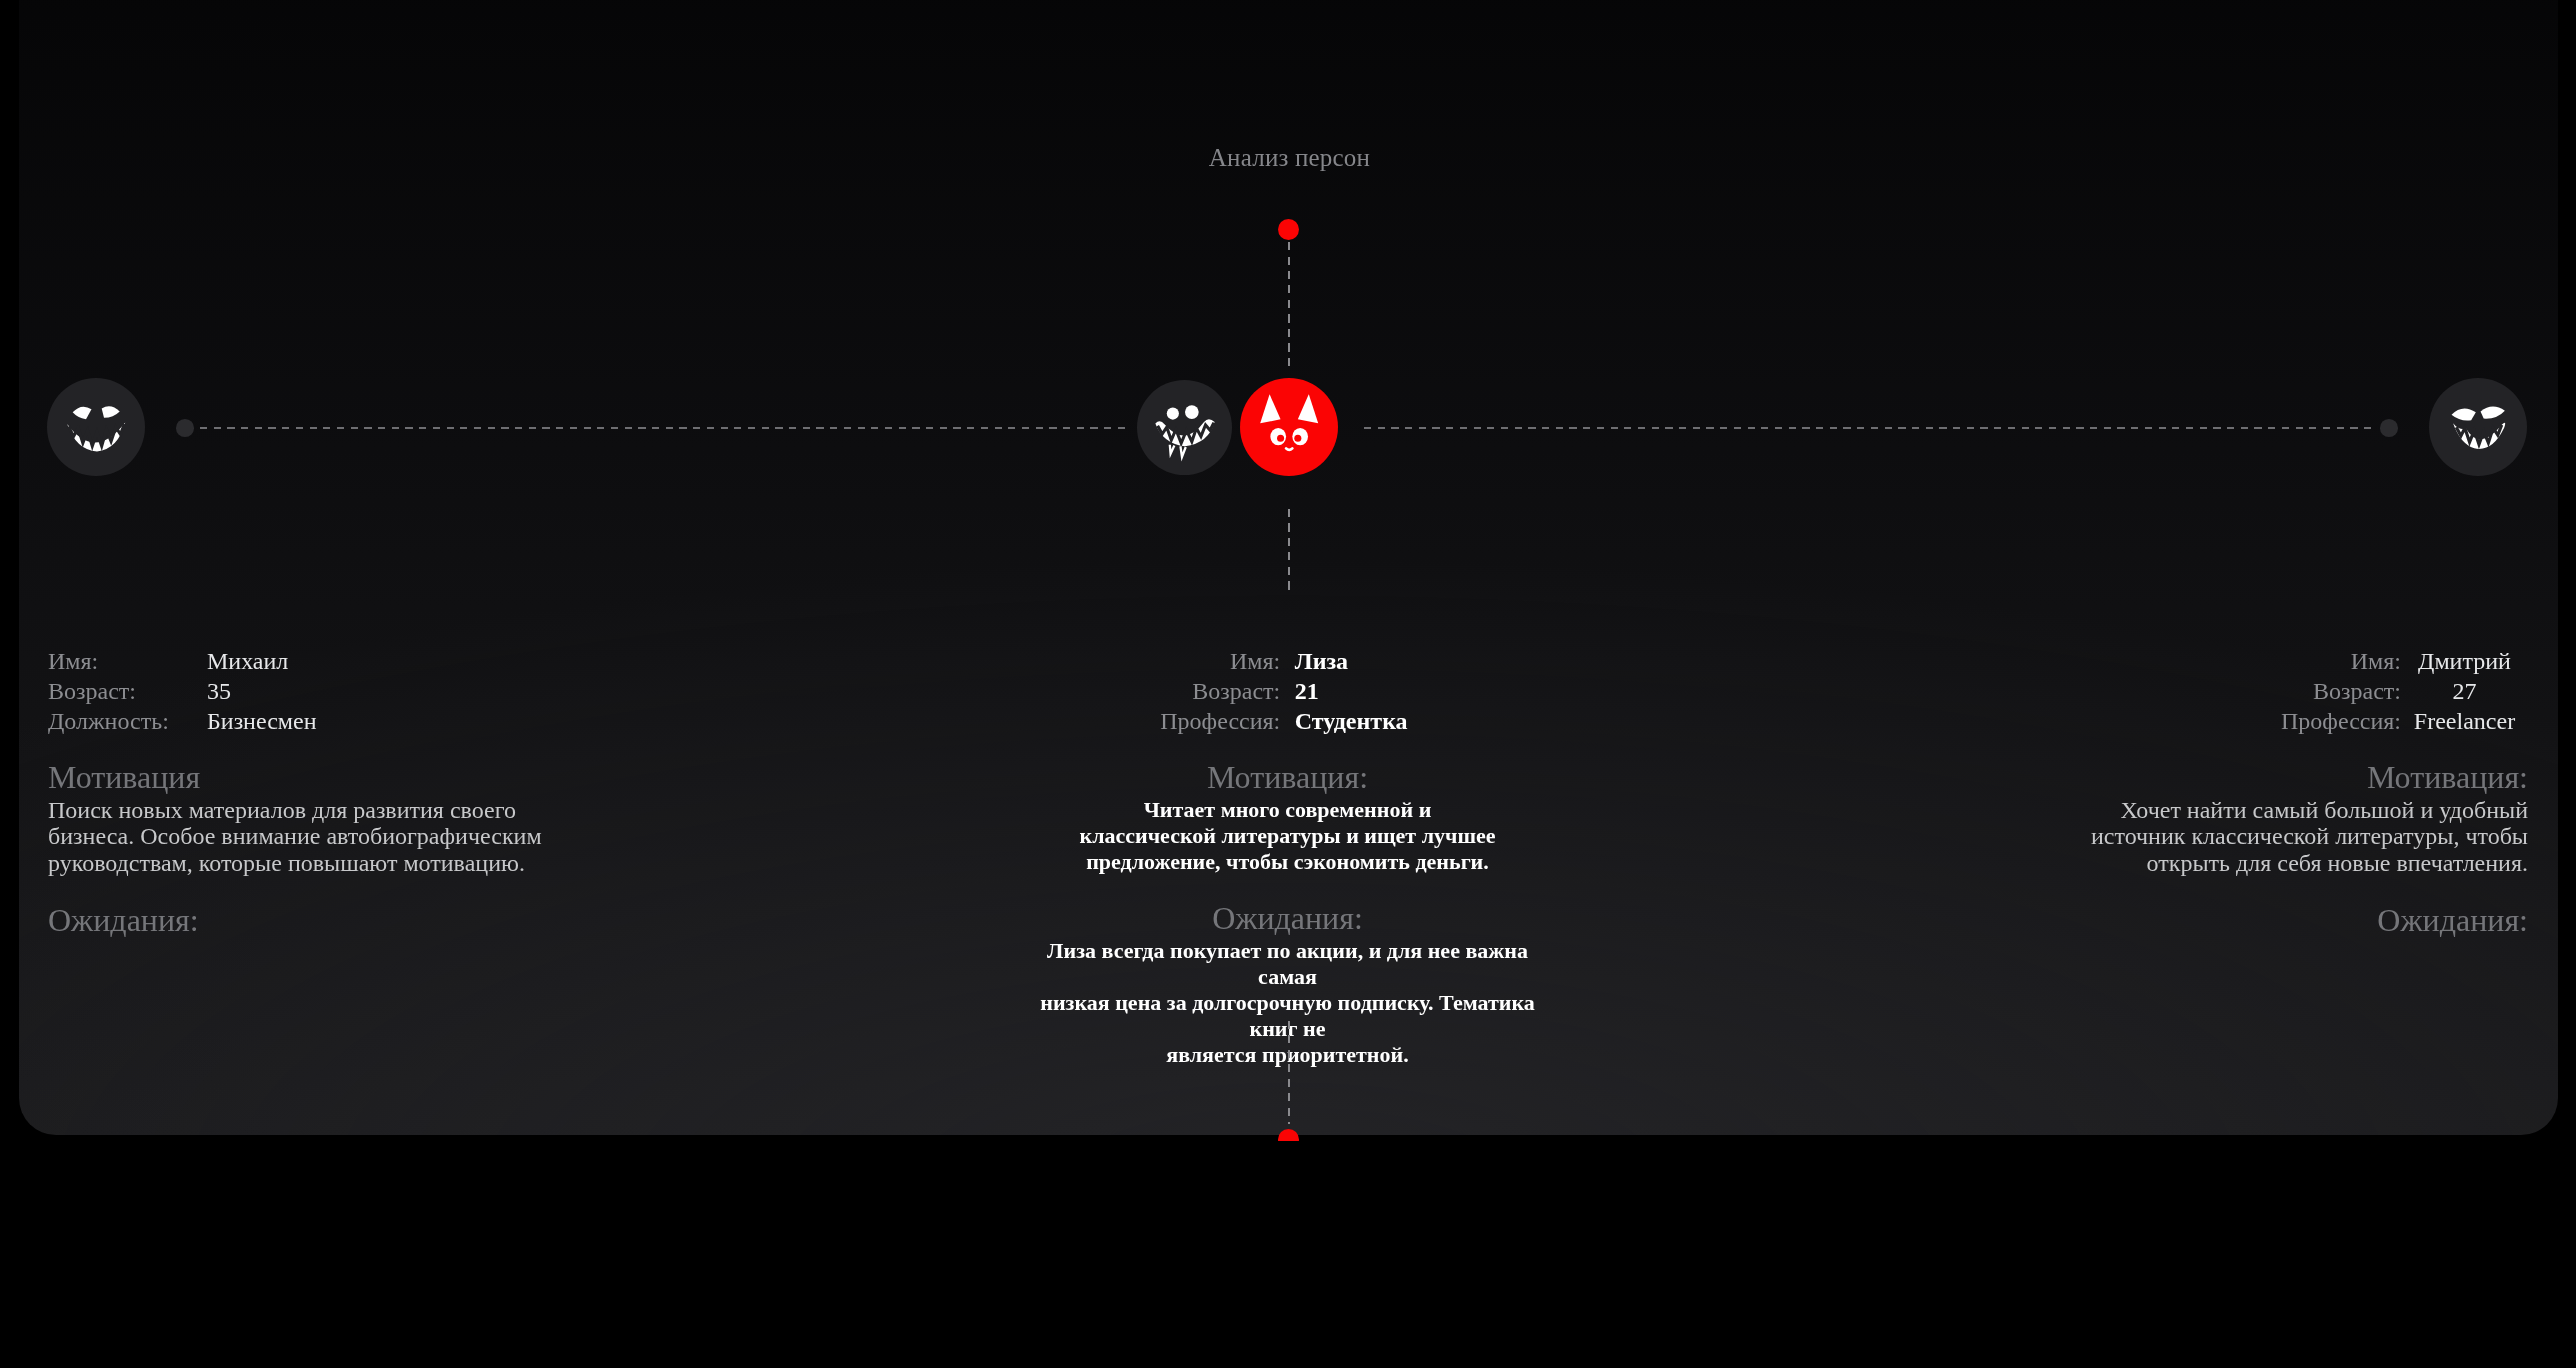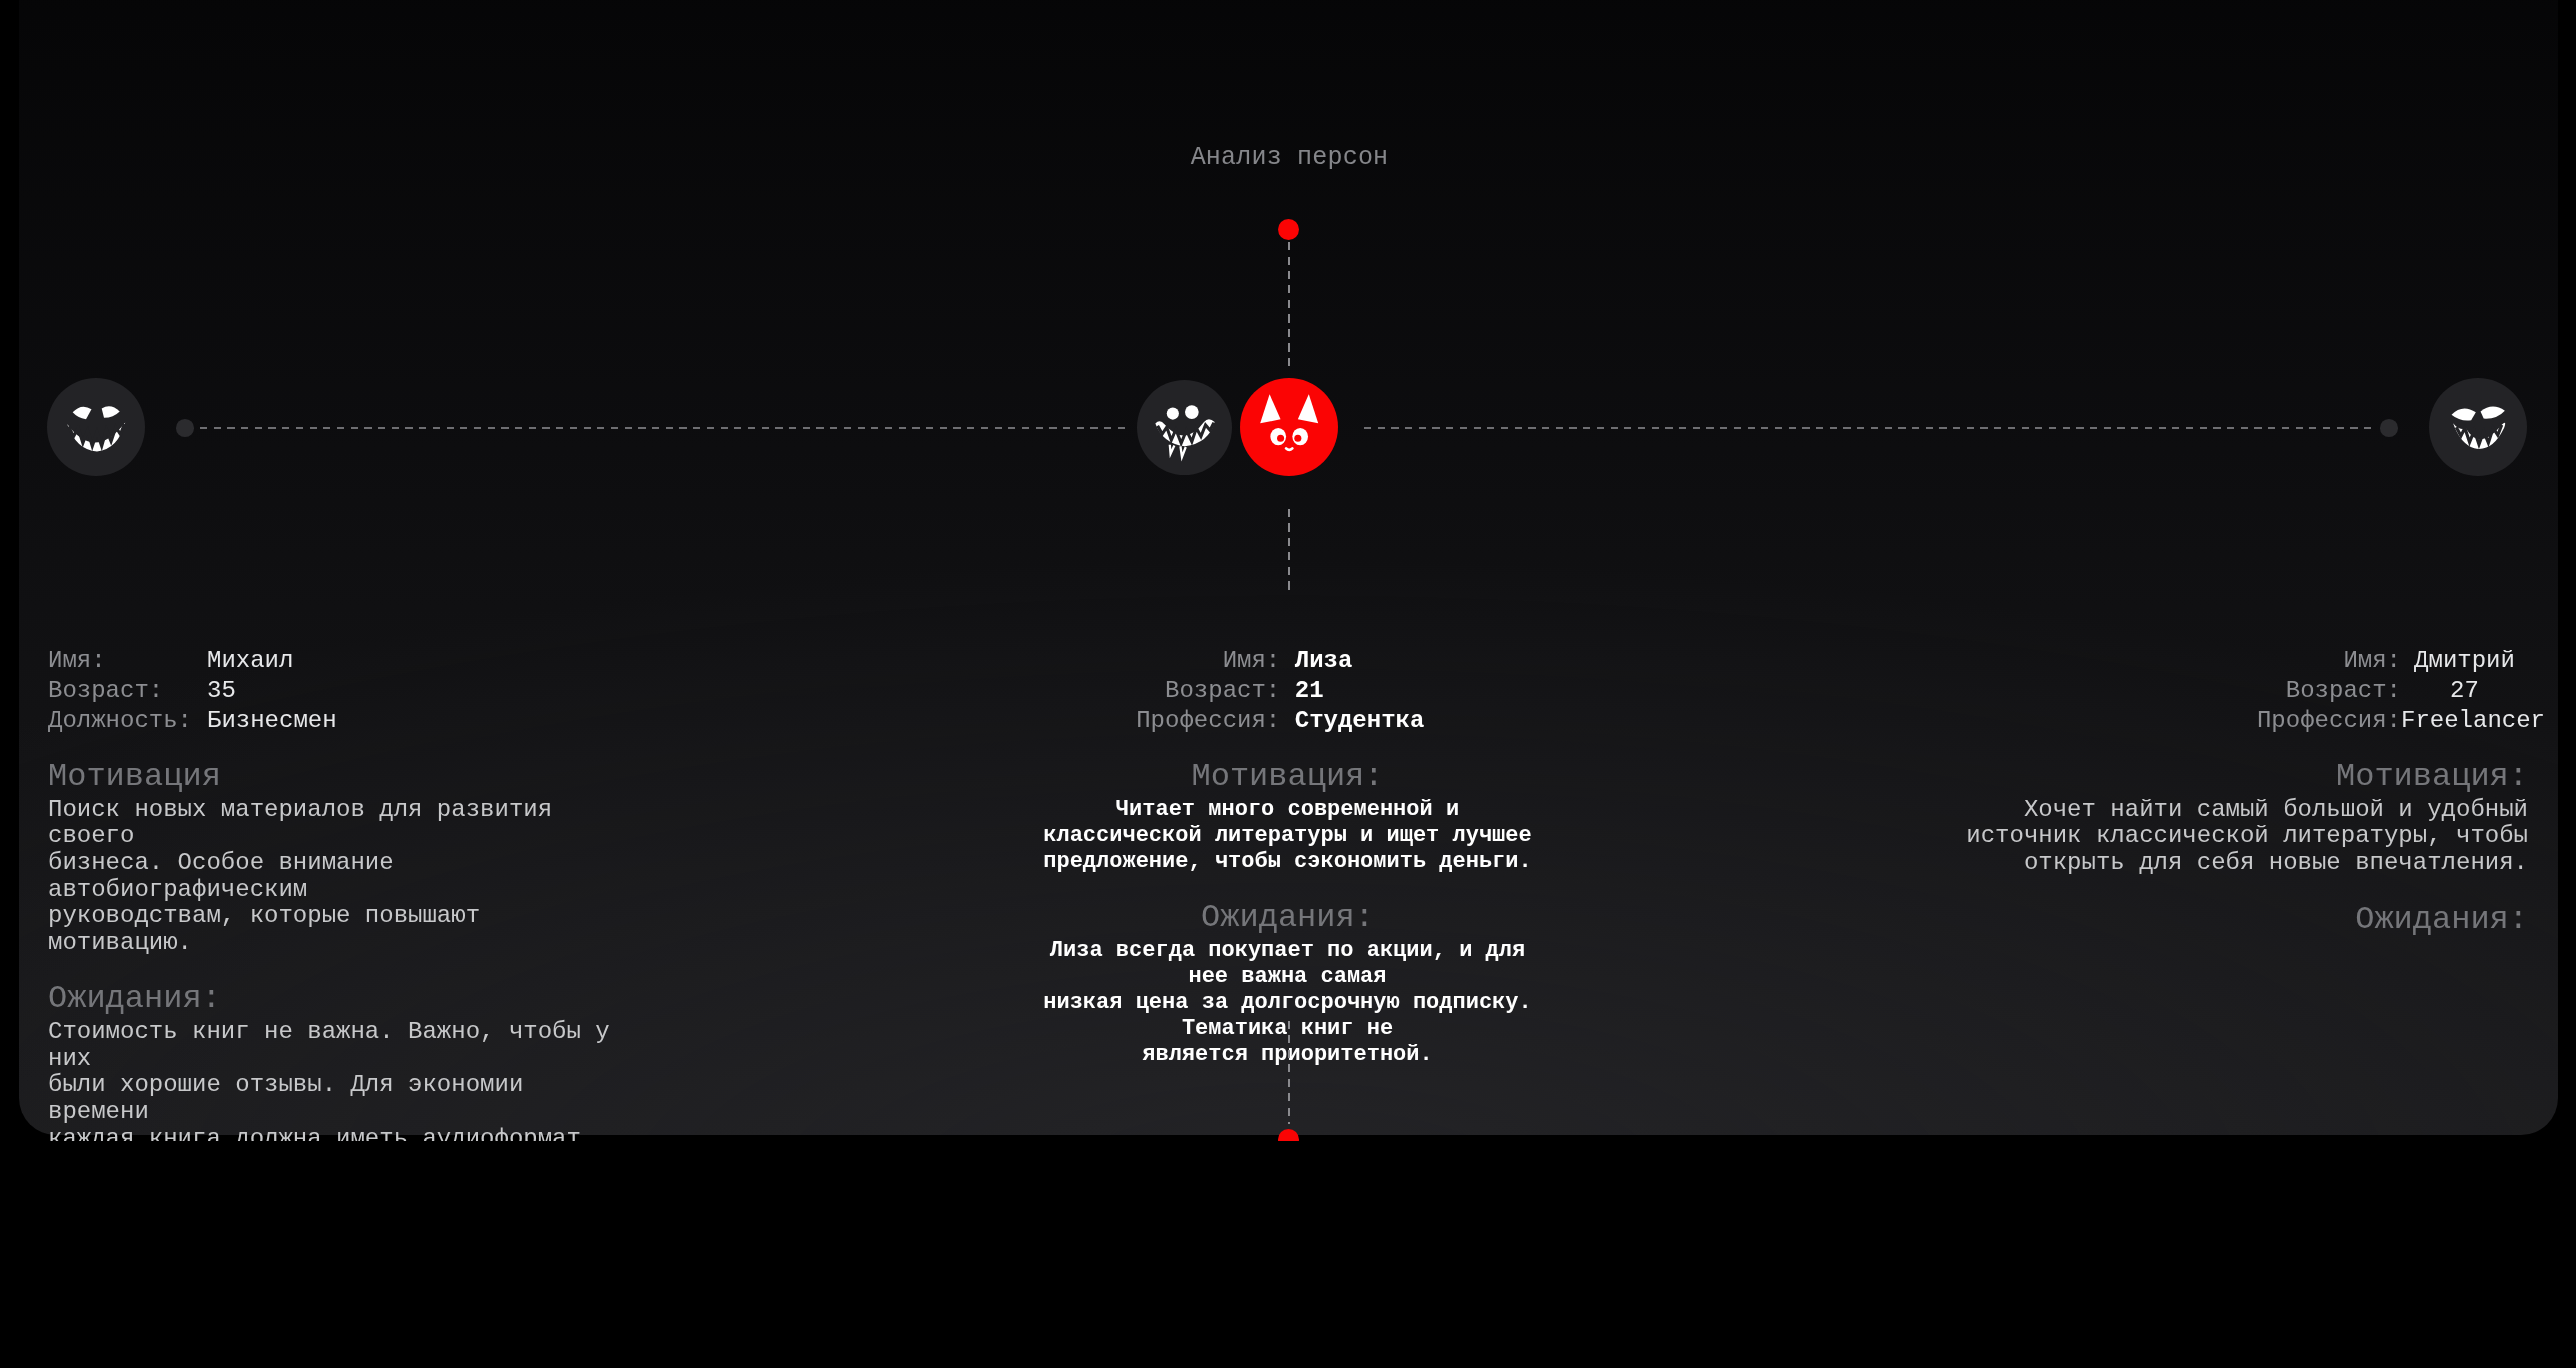--- a/index.html
+++ b/index.html
@@ -1,17 +1,17 @@
 <!DOCTYPE html>
 <html style="font-size:13px"><head>
 <meta charset="utf-8">
 <style>
   html,body{margin:0;padding:0;background:#000;}
   #screen{position:relative;width:2576px;height:1141px;background:#000;overflow:hidden;
-          font-family:Liberation Mono, monospace;-webkit-font-smoothing:antialiased;}
+          font-family:Liberation Serif, serif;-webkit-font-smoothing:antialiased;}
   .canvas{position:absolute;left:19.3px;right:17.7px;top:-48px;bottom:5.6px;border-radius:37px;
           background:
             radial-gradient(120% 85% at 50% 104%, rgba(44,44,48,0.50), rgba(0,0,0,0) 62%),
             linear-gradient(180deg,#050506 0%,#0d0d0f 42%,#1a1a1c 100%);}
 
   .axis-label{position:absolute;left:1047px;width:485px;text-align:center;
               font-size:25px;line-height:32px;color:#85868a;letter-spacing:0.2px;}
   #axis-top{top:142px;}
   #axis-bottom{top:1197px;}
 
@@ -123,23 +123,20 @@
     <div class="rows">
       <div class="row"><span class="lbl">Имя:</span><span class="val">Михаил</span></div>
       <div class="row"><span class="lbl">Возраст:</span><span class="val">35</span></div>
       <div class="row"><span class="lbl">Должность:</span><span class="val">Бизнесмен</span></div>
     </div>
     <h3 class="sec">Мотивация</h3>
     <p class="body">Поиск новых материалов для развития своего
 бизнеса. Особое внимание автобиографическим
 руководствам, которые повышают мотивацию.</p>
     <h3 class="sec second">Ожидания:</h3>
-    <p class="body">Стоимость книг не важна. Важно, чтобы у них
-были хорошие отзывы. Для экономии времени
-каждая книга должна иметь аудиоформат.</p>
   </section>
 
   <section id="col-center" class="col">
     <div class="rows">
       <div class="row"><span class="lbl">Имя:</span><span class="val">Лиза</span></div>
       <div class="row"><span class="lbl">Возраст:</span><span class="val">21</span></div>
       <div class="row"><span class="lbl">Профессия:</span><span class="val">Студентка</span></div>
     </div>
     <h3 class="sec">Мотивация:</h3>
     <p class="body">Читает много современной и

